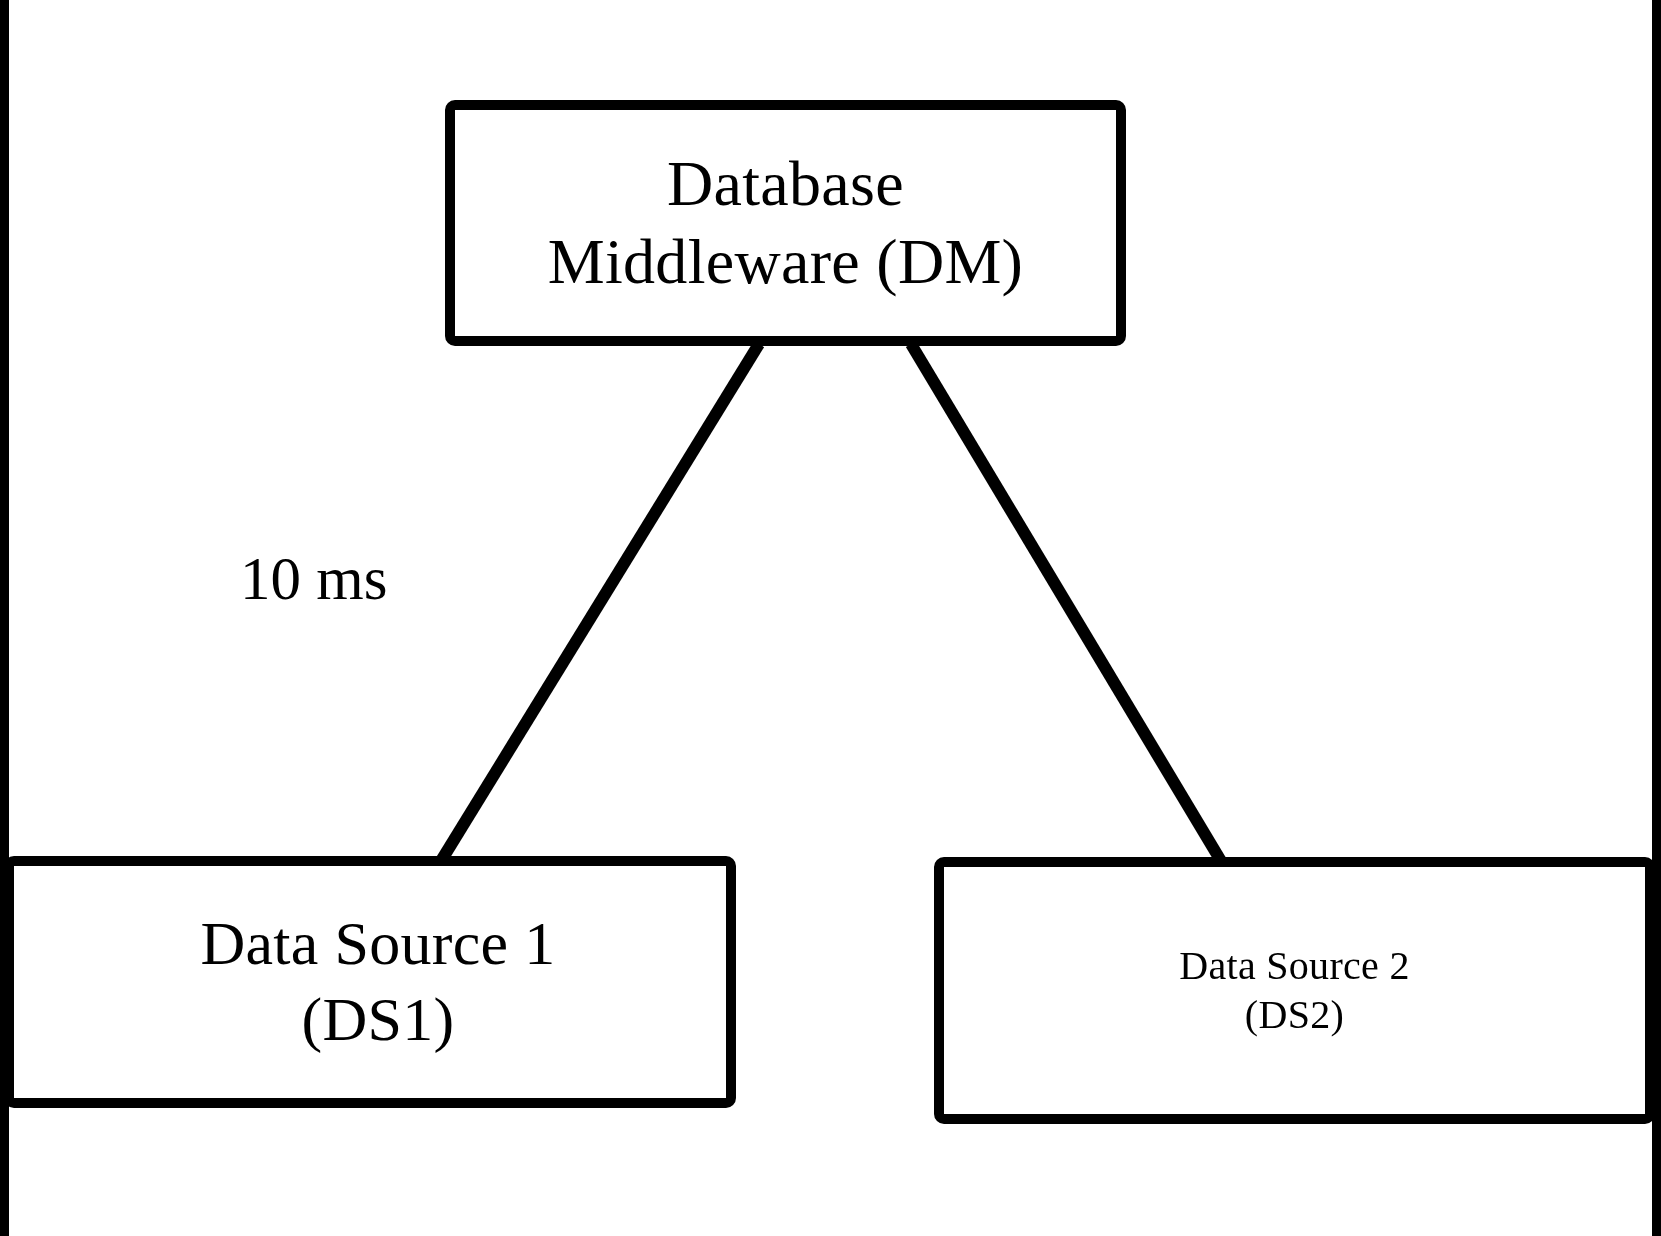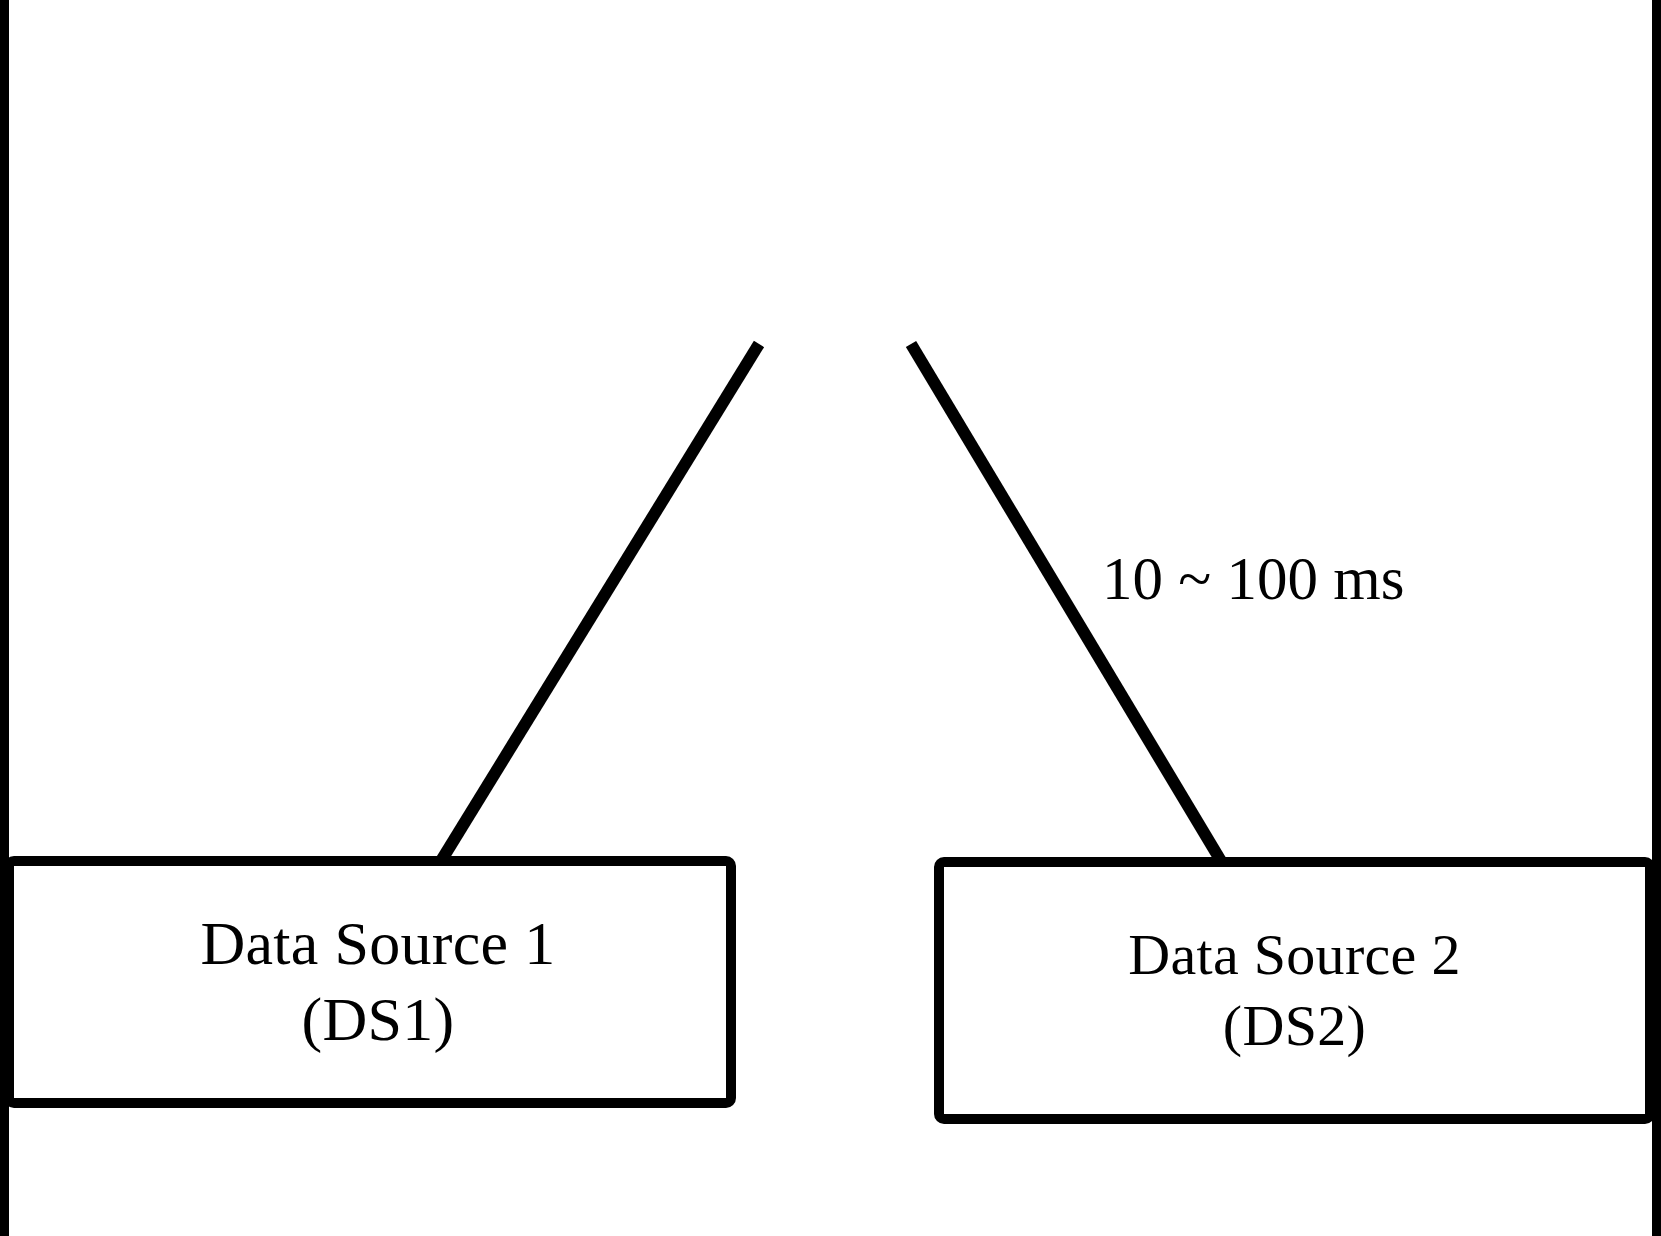--- a/index.html
+++ b/index.html
@@ -87,21 +87,21 @@
     transform: translateX(8px);
   }
 
   #node-ds2 {
     left: 934px;
     top: 857px;
     width: 721px;
     height: 267px;
   }
   #node-ds2 .node-label {
-    font-size: 58px;
+    font-size: 40px;
     line-height: 1.22;
   }
 
   
   .edge-label {
     position: absolute;
     font-size: 61px;
     line-height: 1;
     color: #000000;
     white-space: nowrap;
@@ -122,27 +122,31 @@
 <div id="diagram-canvas">
 
   <div class="frame-rule left"></div>
   <div class="frame-rule right"></div>
 
   <svg id="connector-layer" viewBox="0 0 1661 1236" width="1661" height="1236" xmlns="http://www.w3.org/2000/svg">
     <line x1="759" y1="344" x2="441" y2="861" stroke="#000000" stroke-width="12" stroke-linecap="butt"></line>
     <line x1="911" y1="344" x2="1221" y2="861" stroke="#000000" stroke-width="12" stroke-linecap="butt"></line>
   </svg>
 
+  <div class="node-box" id="node-dm">
+    <span class="node-label">Database
+Middleware (DM)</span>
+  </div>
 
   <div class="node-box" id="node-ds1">
     <span class="node-label">Data Source 1
 (DS1)</span>
   </div>
 
   <div class="node-box" id="node-ds2">
     <span class="node-label">Data Source 2
 (DS2)</span>
   </div>
 
+  <div class="edge-label" id="edge-label-left">10 ms</div>
 
-  <div class="edge-label" id="edge-label-right">10 ~ 100 ms</div>
 
 </div>
 
 </body></html>

